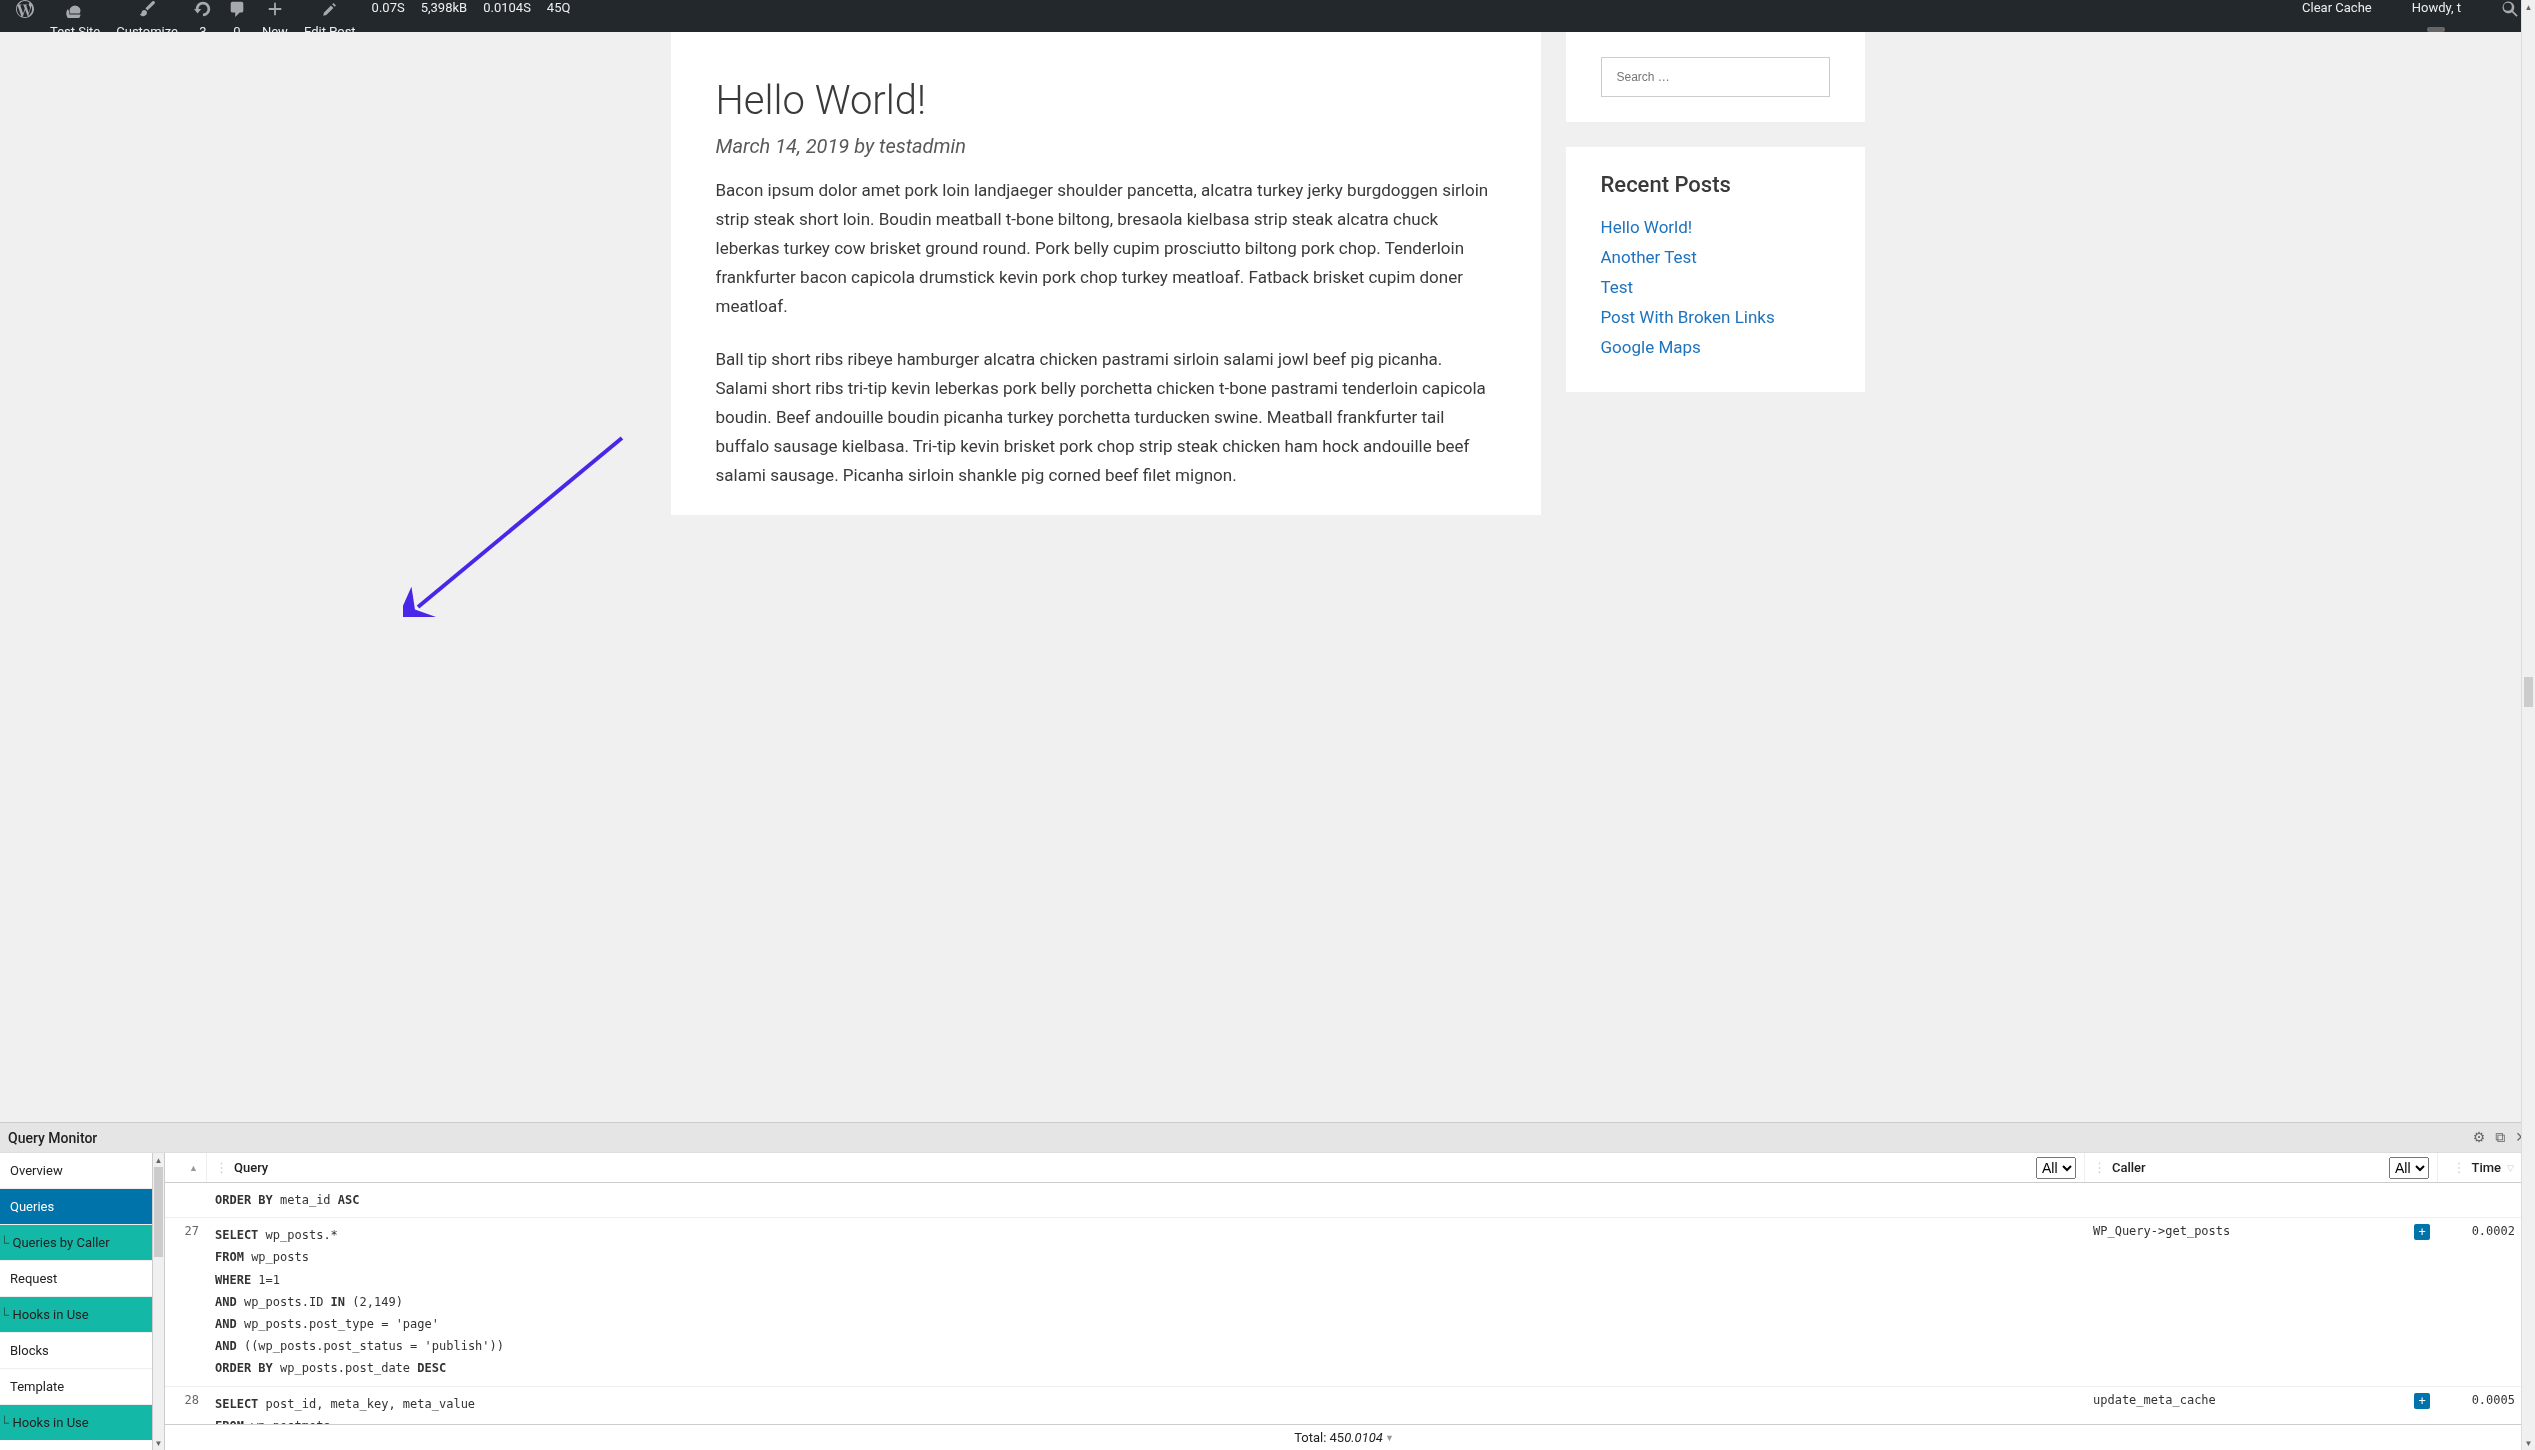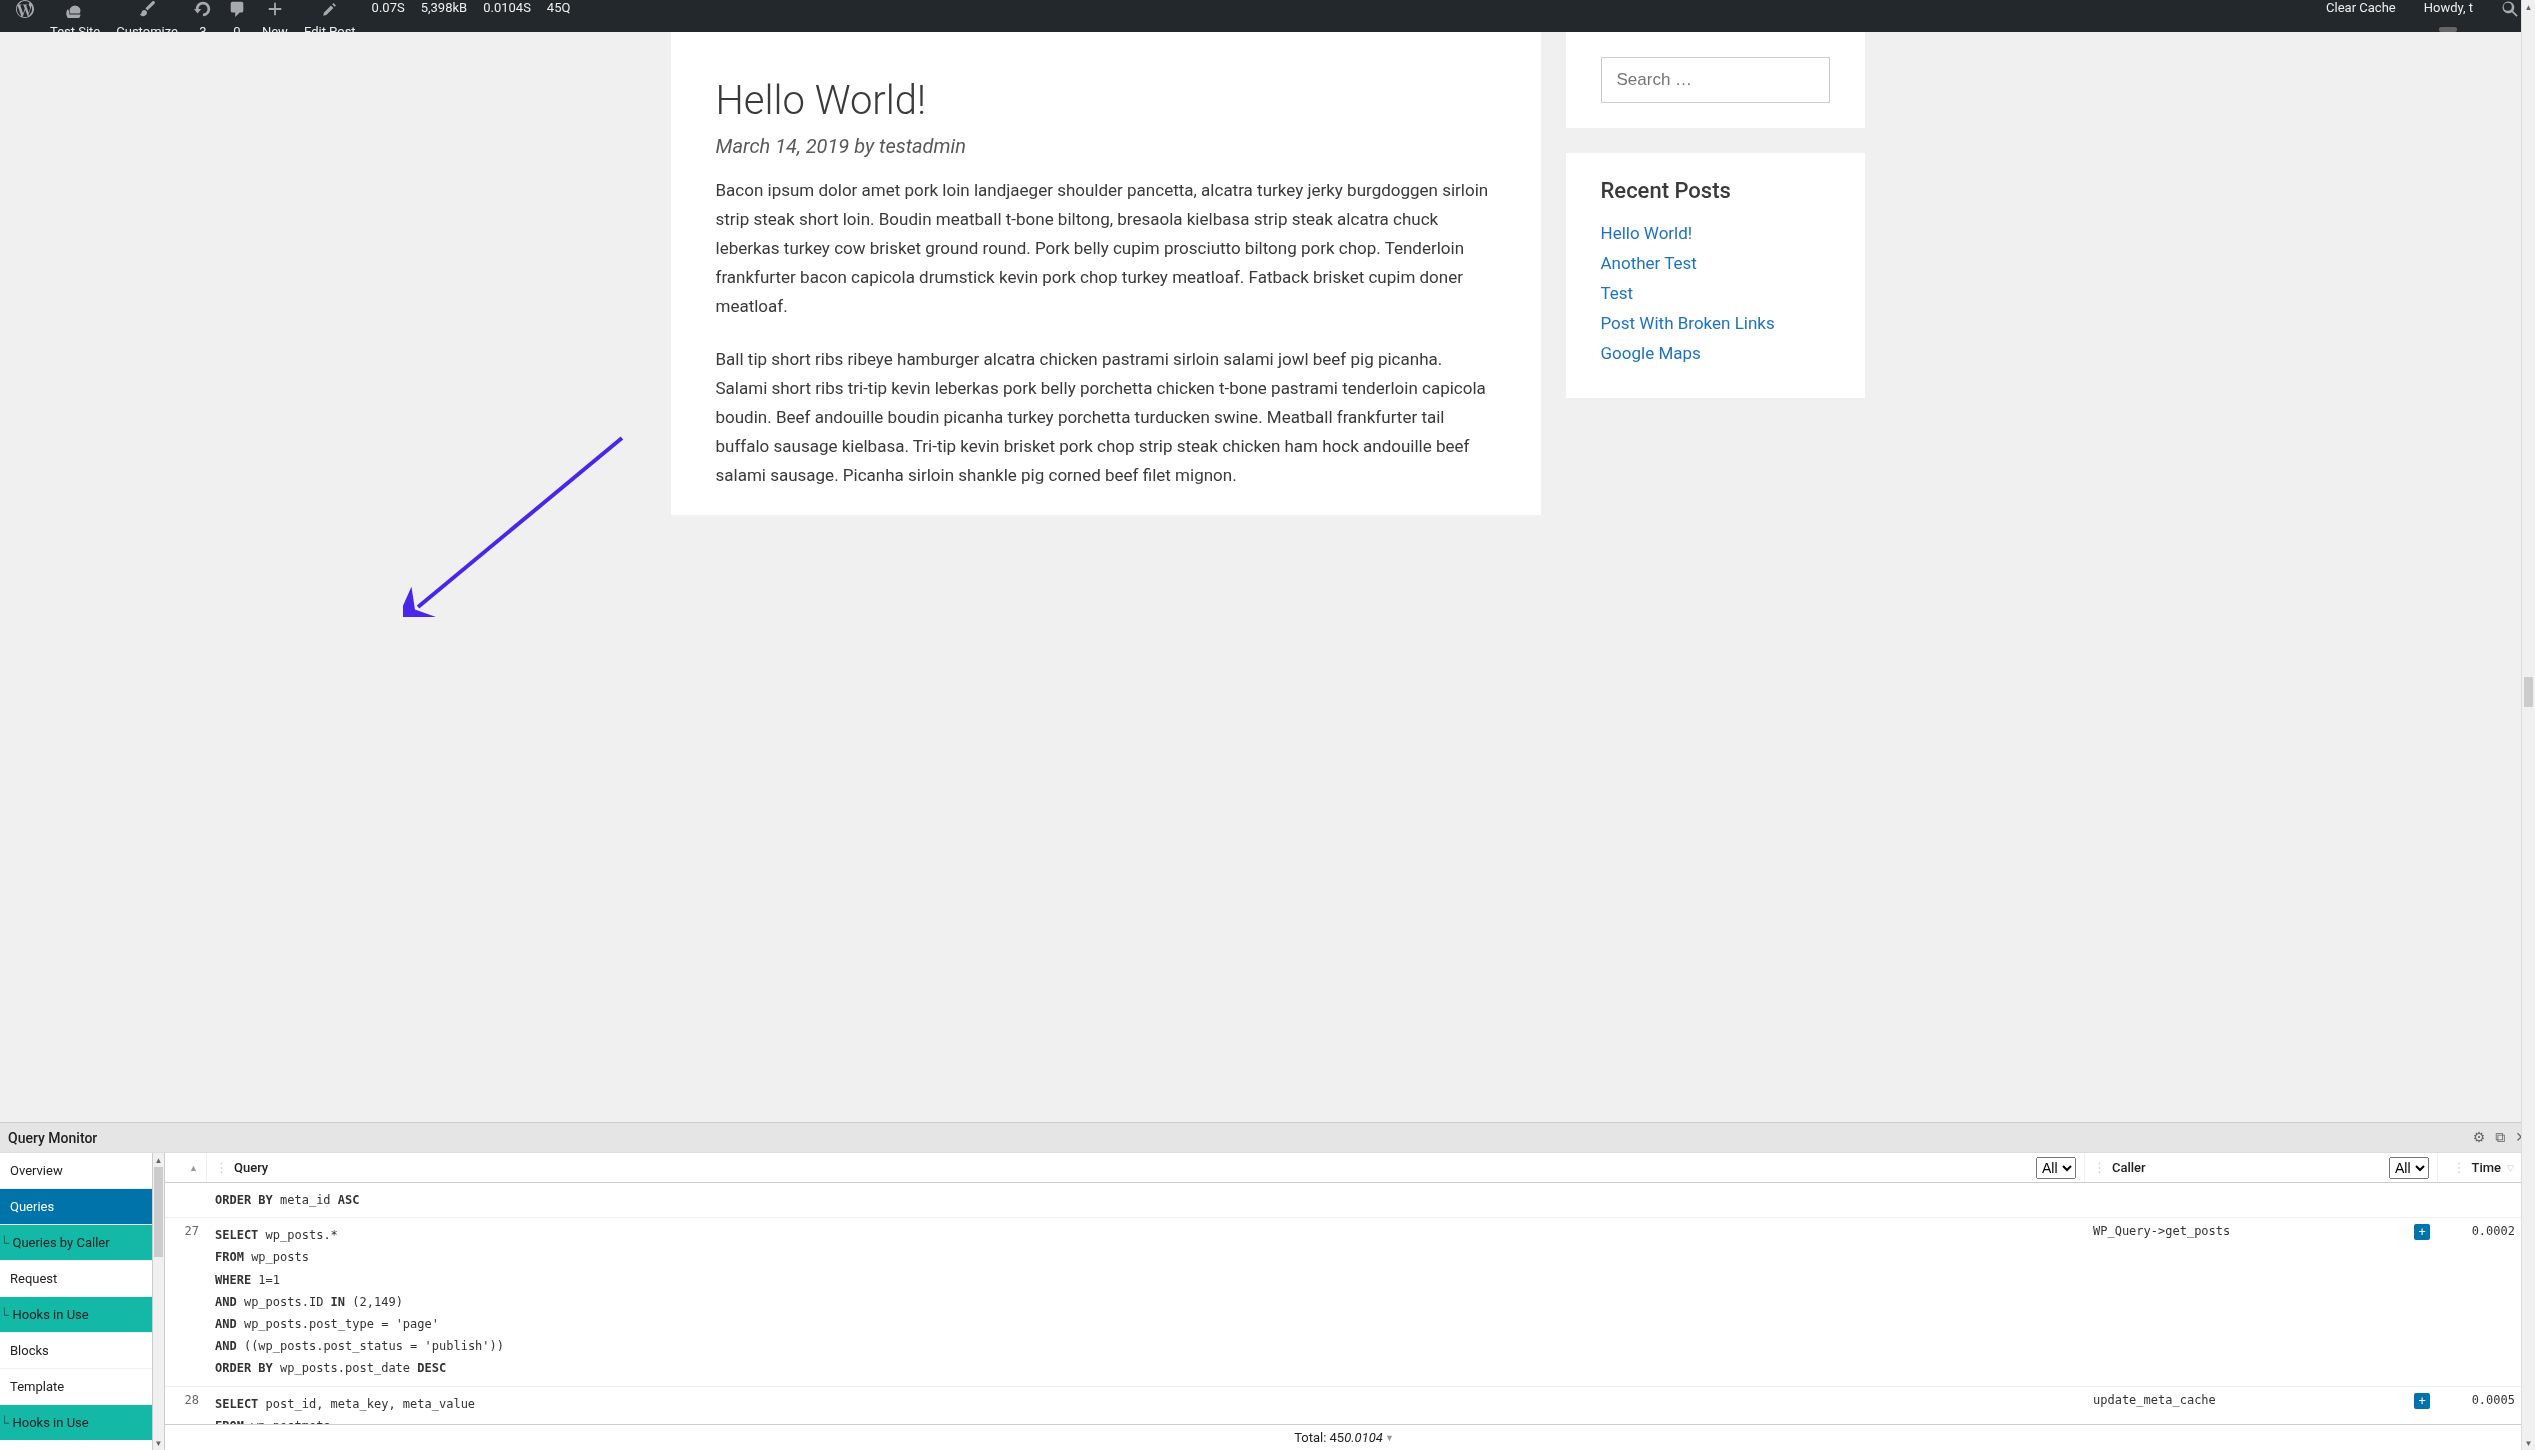--- a/index.html
+++ b/index.html
@@ -1,36 +1,36 @@
 <!DOCTYPE html>
 <html><head>
 <meta charset="utf-8">
 <style>
 * { margin: 0; padding: 0; box-sizing: border-box; }
 body { font-family: -apple-system, BlinkMacSystemFont, "Segoe UI", Roboto, sans-serif; background: #f0f0f1; overflow: hidden; }
 
 
 .admin-bar { background: #23282d; color: #eee; height: 32px; display: flex; align-items: center; font-size: 13px; padding: 0 8px; position: relative; }
 .admin-bar-left { display: flex; align-items: center; flex: 1; }
-.admin-bar-right { display: flex; align-items: center; gap: 12px; text-align: center; }
+.admin-bar-right { display: flex; align-items: center; gap: 24px; text-align: center; }
 .admin-bar-item { display: flex; align-items: center; gap: 6px; padding: 0 8px; color: #eee; cursor: pointer; height: 32px; flex-direction: column; }
 .admin-bar-icon { width: 18px; height: 18px; display: flex; align-items: center; justify-content: center; }
 .admin-bar svg { fill: #a7aaad; }
 
 
 .content-wrapper { height: calc(100vh - 32px - 328px); overflow: hidden; background: #f0f0f1; }
 .content-inner { display: flex; max-width: 1194px; margin: 0 auto; }
 .main-col { flex: 1; background: #fff; padding: 45px 45px 0 45px; margin-right: 25px; }
 .sidebar-col { width: 299px; }
 .sidebar-widget { background: #fff; padding: 25px 35px; margin-bottom: 25px; }
 .post-title { font-size: 40px; font-weight: 300; color: #3a3a3a; margin-bottom: 10px; }
 .post-meta { color: #595959; font-size: 20px; margin-bottom: 18px; font-style: italic; }
 .post-body { font-size: 17px; line-height: 1.7; color: #3a3a3a; }
 .post-body p { margin-bottom: 25px; }
-.search-box { width: 100%; padding: 12px 15px; border: 1px solid #ccc; font-size: 17px; color: #666; }
+.search-box { width: 100%; padding: 12px 15px; border: 1px solid #ccc; font-size: 12px; color: #666; }
 .widget-title { font-size: 22px; font-weight: 500; margin-bottom: 20px; color: #3a3a3a; }
 .recent-list { list-style: none; }
 .recent-list li { margin-bottom: 10px; }
 .recent-list a { color: #1e73be; text-decoration: none; font-size: 17px; }
 
 
 .qm-panel { position: fixed; bottom: 0; left: 0; right: 0; height: 328px; background: #fff; border-top: 1px solid #ccc; display: flex; flex-direction: column; font-size: 12px; }
 .qm-header { height: 30px; background: #e5e5e5; border-bottom: 1px solid #ddd; display: flex; align-items: center; justify-content: space-between; padding: 0 8px; }
 .qm-title { font-weight: 500; font-size: 14px; color: #222; }
 .qm-header-icons { display: flex; gap: 10px; }

